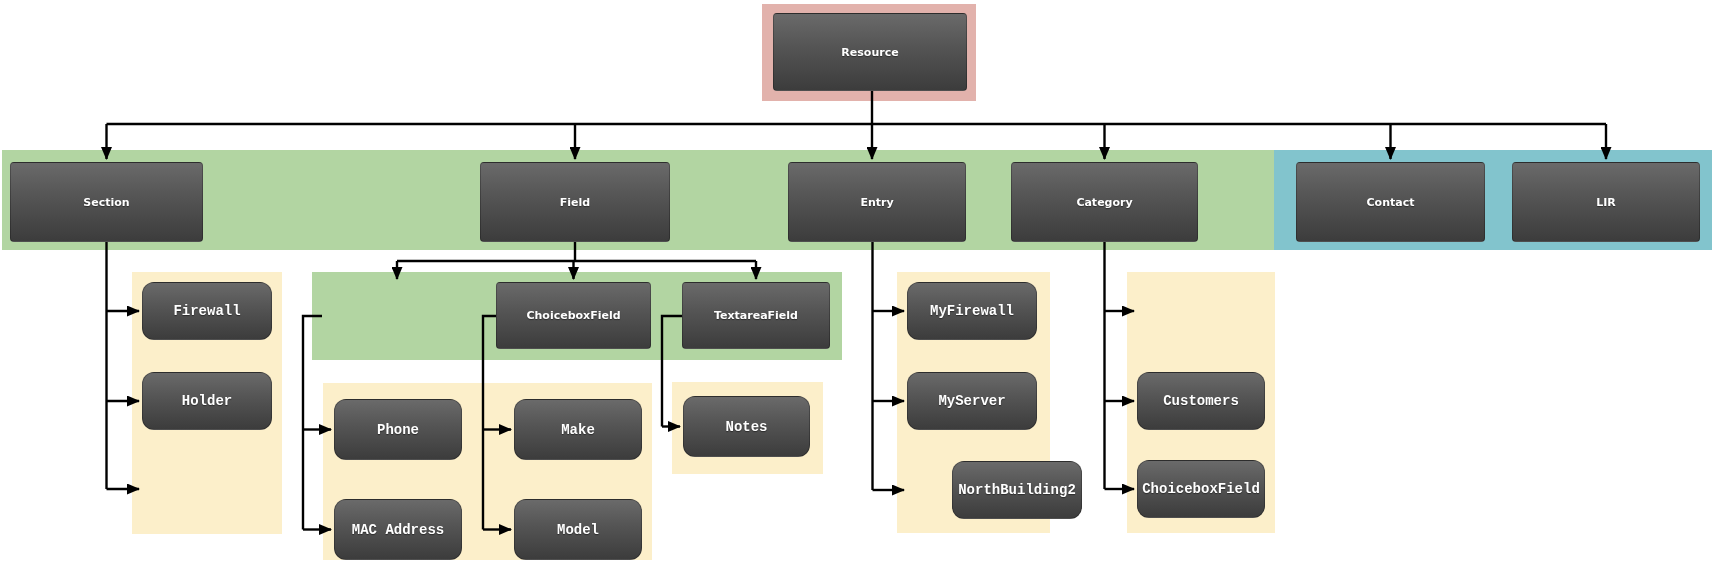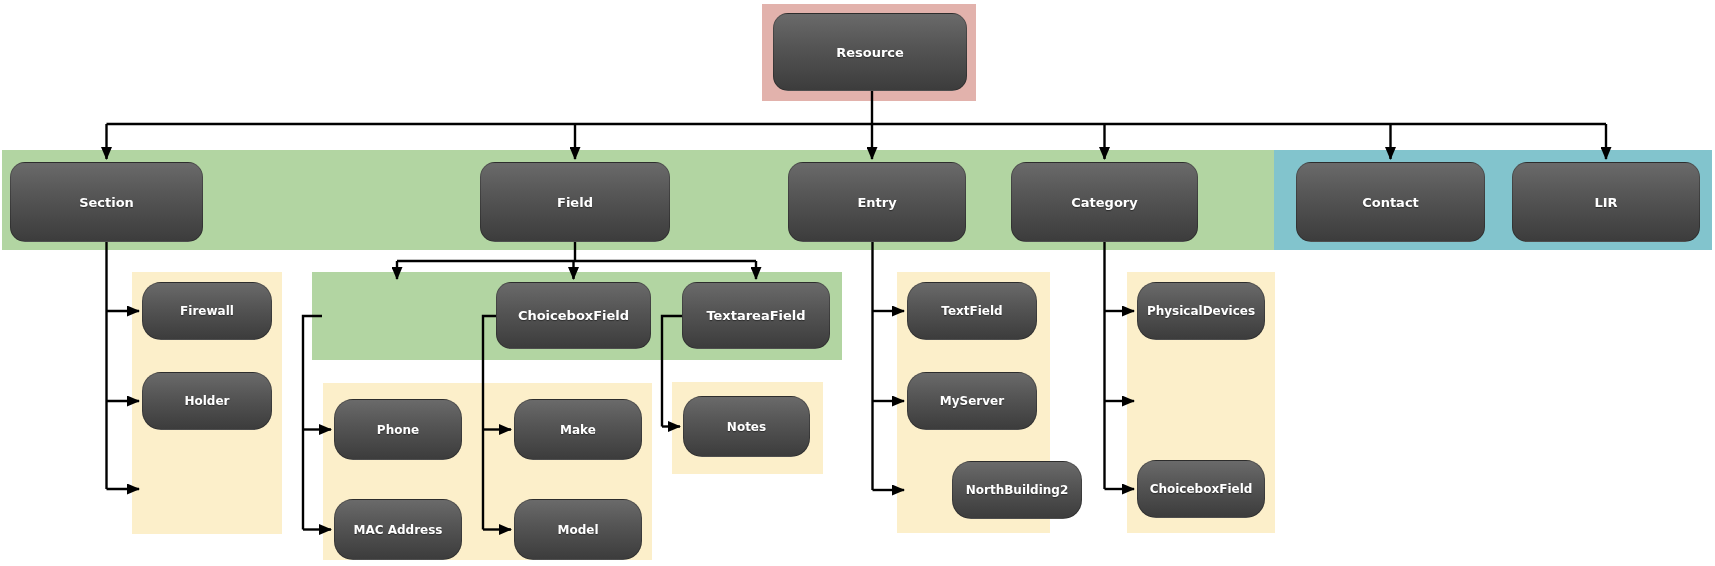--- a/index.html
+++ b/index.html
@@ -15,26 +15,26 @@
   .band.green{background:#b2d5a2;}
   .band.blue{background:#82c4cd;}
   .band.yellow{background:#fcefca;}
   #connectors{position:absolute;left:0;top:0;z-index:2;pointer-events:none;}
   .node{
     position:absolute;z-index:3;
     display:flex;align-items:center;justify-content:center;
     background:linear-gradient(180deg,#6a6a6a 0%,#565656 40%,#3c3c3c 100%);
     border:1px solid rgba(0,0,0,0.25);
     box-sizing:border-box;
-    color:#ffffff;font-weight:bold;font-size:13px;
-    border-radius:15px;
+    color:#ffffff;font-weight:bold;font-size:11px;
+    border-radius:4px;
     text-shadow:0 1px 1px rgba(0,0,0,0.45);
     white-space:nowrap;
   }
-  .node.small{border-radius:19px;font-size:12px;}
+  .node.small{border-radius:12px;font-size:14px;font-family:Liberation Mono, monospace;}
 </style>
 </head>
 <body>
 
 <div id="canvas">
 
   <div class="band pink" style="left:762px;top:4px;width:214px;height:97px"></div>
   <div class="band green" style="left:2px;top:150px;width:1272px;height:100px"></div>
   <div class="band blue" style="left:1274px;top:150px;width:438px;height:100px"></div>
   <div class="band green" style="left:312px;top:272px;width:530px;height:88px"></div>
@@ -110,20 +110,20 @@
 
   <div class="node small" style="left:142px;top:282px;width:130px;height:58px">Firewall</div>
   <div class="node small" style="left:142px;top:372px;width:130px;height:58px">Holder</div>
 
   <div class="node small" style="left:334px;top:399px;width:128px;height:61px">Phone</div>
   <div class="node small" style="left:514px;top:399px;width:128px;height:61px">Make</div>
   <div class="node small" style="left:683px;top:396px;width:127px;height:61px">Notes</div>
   <div class="node small" style="left:334px;top:499px;width:128px;height:61px">MAC Address</div>
   <div class="node small" style="left:514px;top:499px;width:128px;height:61px">Model</div>
 
-  <div class="node small" style="left:907px;top:282px;width:130px;height:58px">TextField</div>
+  <div class="node small" style="left:907px;top:282px;width:130px;height:58px">MyFirewall</div>
   <div class="node small" style="left:907px;top:372px;width:130px;height:58px">MyServer</div>
   <div class="node small" style="left:952px;top:461px;width:130px;height:58px">NorthBuilding2</div>
 
-  <div class="node small" style="left:1137px;top:282px;width:128px;height:58px">PhysicalDevices</div>
+  <div class="node small" style="left:1137px;top:372px;width:128px;height:58px">Customers</div>
   <div class="node small" style="left:1137px;top:460px;width:128px;height:58px">ChoiceboxField</div>
 
 </div>
 
 </body></html>

